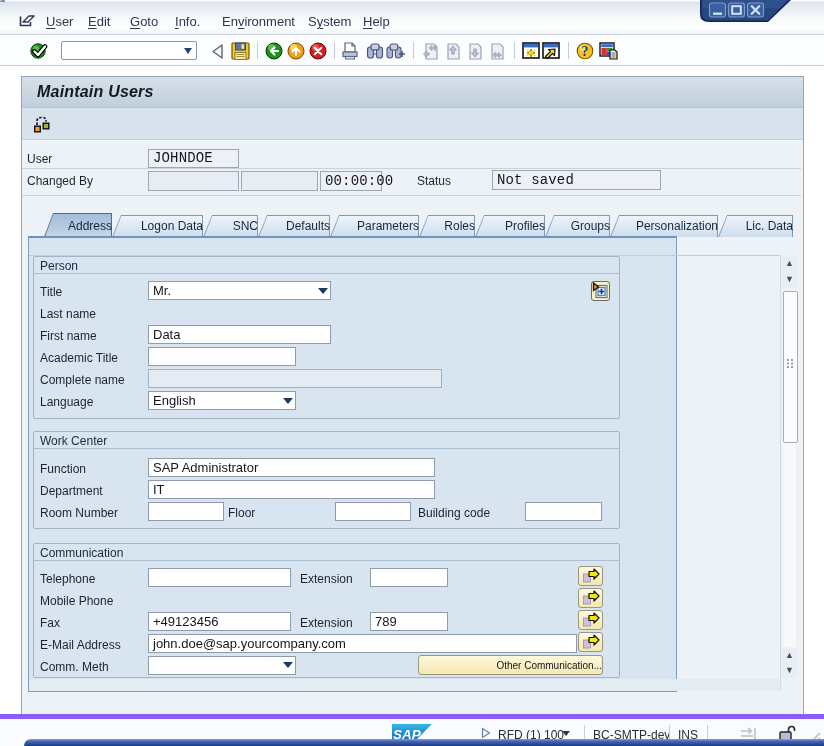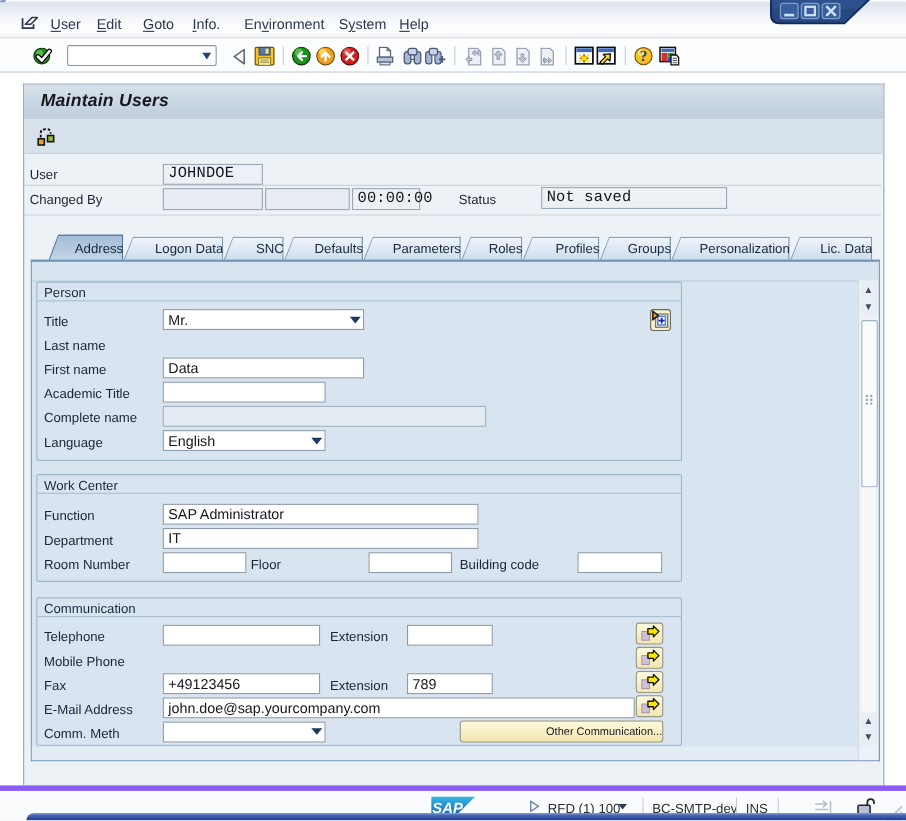--- a/index.html
+++ b/index.html
@@ -25,21 +25,21 @@
 .lite{background:#edf1f6;border-color:#9aa7b5;}
 .tri{position:absolute;width:0;height:0;border-left:5px solid transparent;border-right:5px solid transparent;border-top:6px solid #1c3864;}
 .tab{position:absolute;top:138px;height:22px;clip-path:polygon(9px 0,100% 0,100% 100%,0 100%);
  background:#7e99b6;}
 .tab .in{position:absolute;left:1px;top:1px;right:1px;bottom:0;clip-path:polygon(8.3px 0,100% 0,100% 100%,0 100%);
  background:linear-gradient(#eef4fa,#cddded);}
 .tab .tx{position:absolute;width:100%;text-align:right;top:4px;font-size:12px;color:#19283a;padding-left:5px;box-sizing:border-box;}
 .tabsel{top:136px;height:24px;background:#4c6e96;}
 .tabsel .in{background:linear-gradient(#a3bedb 0%,#b4cade 55%,#c6d7e9 100%);}
 .tabsel .tx{top:6px;}
-.panel{position:absolute;left:6px;top:159px;width:772px;height:456px;background:#d8e4f0;border:1px solid #7e9cbc;border-top:2px solid #6f94bc;box-sizing:border-box;}
+.panel{position:absolute;left:6px;top:159px;width:649px;height:456px;background:#d8e4f0;border:1px solid #7e9cbc;border-top:2px solid #6f94bc;box-sizing:border-box;}
 .sbtn{position:absolute;left:1px;width:15px;height:15px;background:#e9eef4;color:#3a5066;font-size:9px;text-align:center;line-height:15px;border-radius:1px;}
 .arrbtn{width:25px;height:20px;padding:1px 0 0 3px;}
 .grp{position:absolute;border:1px solid #9fb6ca;border-radius:2px;}
 .grp .hd{position:absolute;left:6px;top:2px;font-size:12px;color:#1a2a3c;}
 .grp .hl{position:absolute;left:0;top:16px;width:100%;height:1px;background:#aabfd2;}
 .ybtn{position:absolute;background:linear-gradient(#fdf9dc,#f3e7b0);border:1px solid #98977f;border-radius:3px;box-sizing:border-box;}
 .statusbar{position:absolute;left:0;top:714px;width:824px;height:32px;background:#fafbfc;border-top:5px solid #8b5cf6;}
 .stx{position:absolute;top:9px;font-size:12px;color:#2a2e34;}
 .ssep{position:absolute;top:6px;width:1px;height:16px;background:#c9ced6;}
 .bottombar{position:absolute;left:24px;top:739px;width:800px;height:7px;border-top-left-radius:9px;

